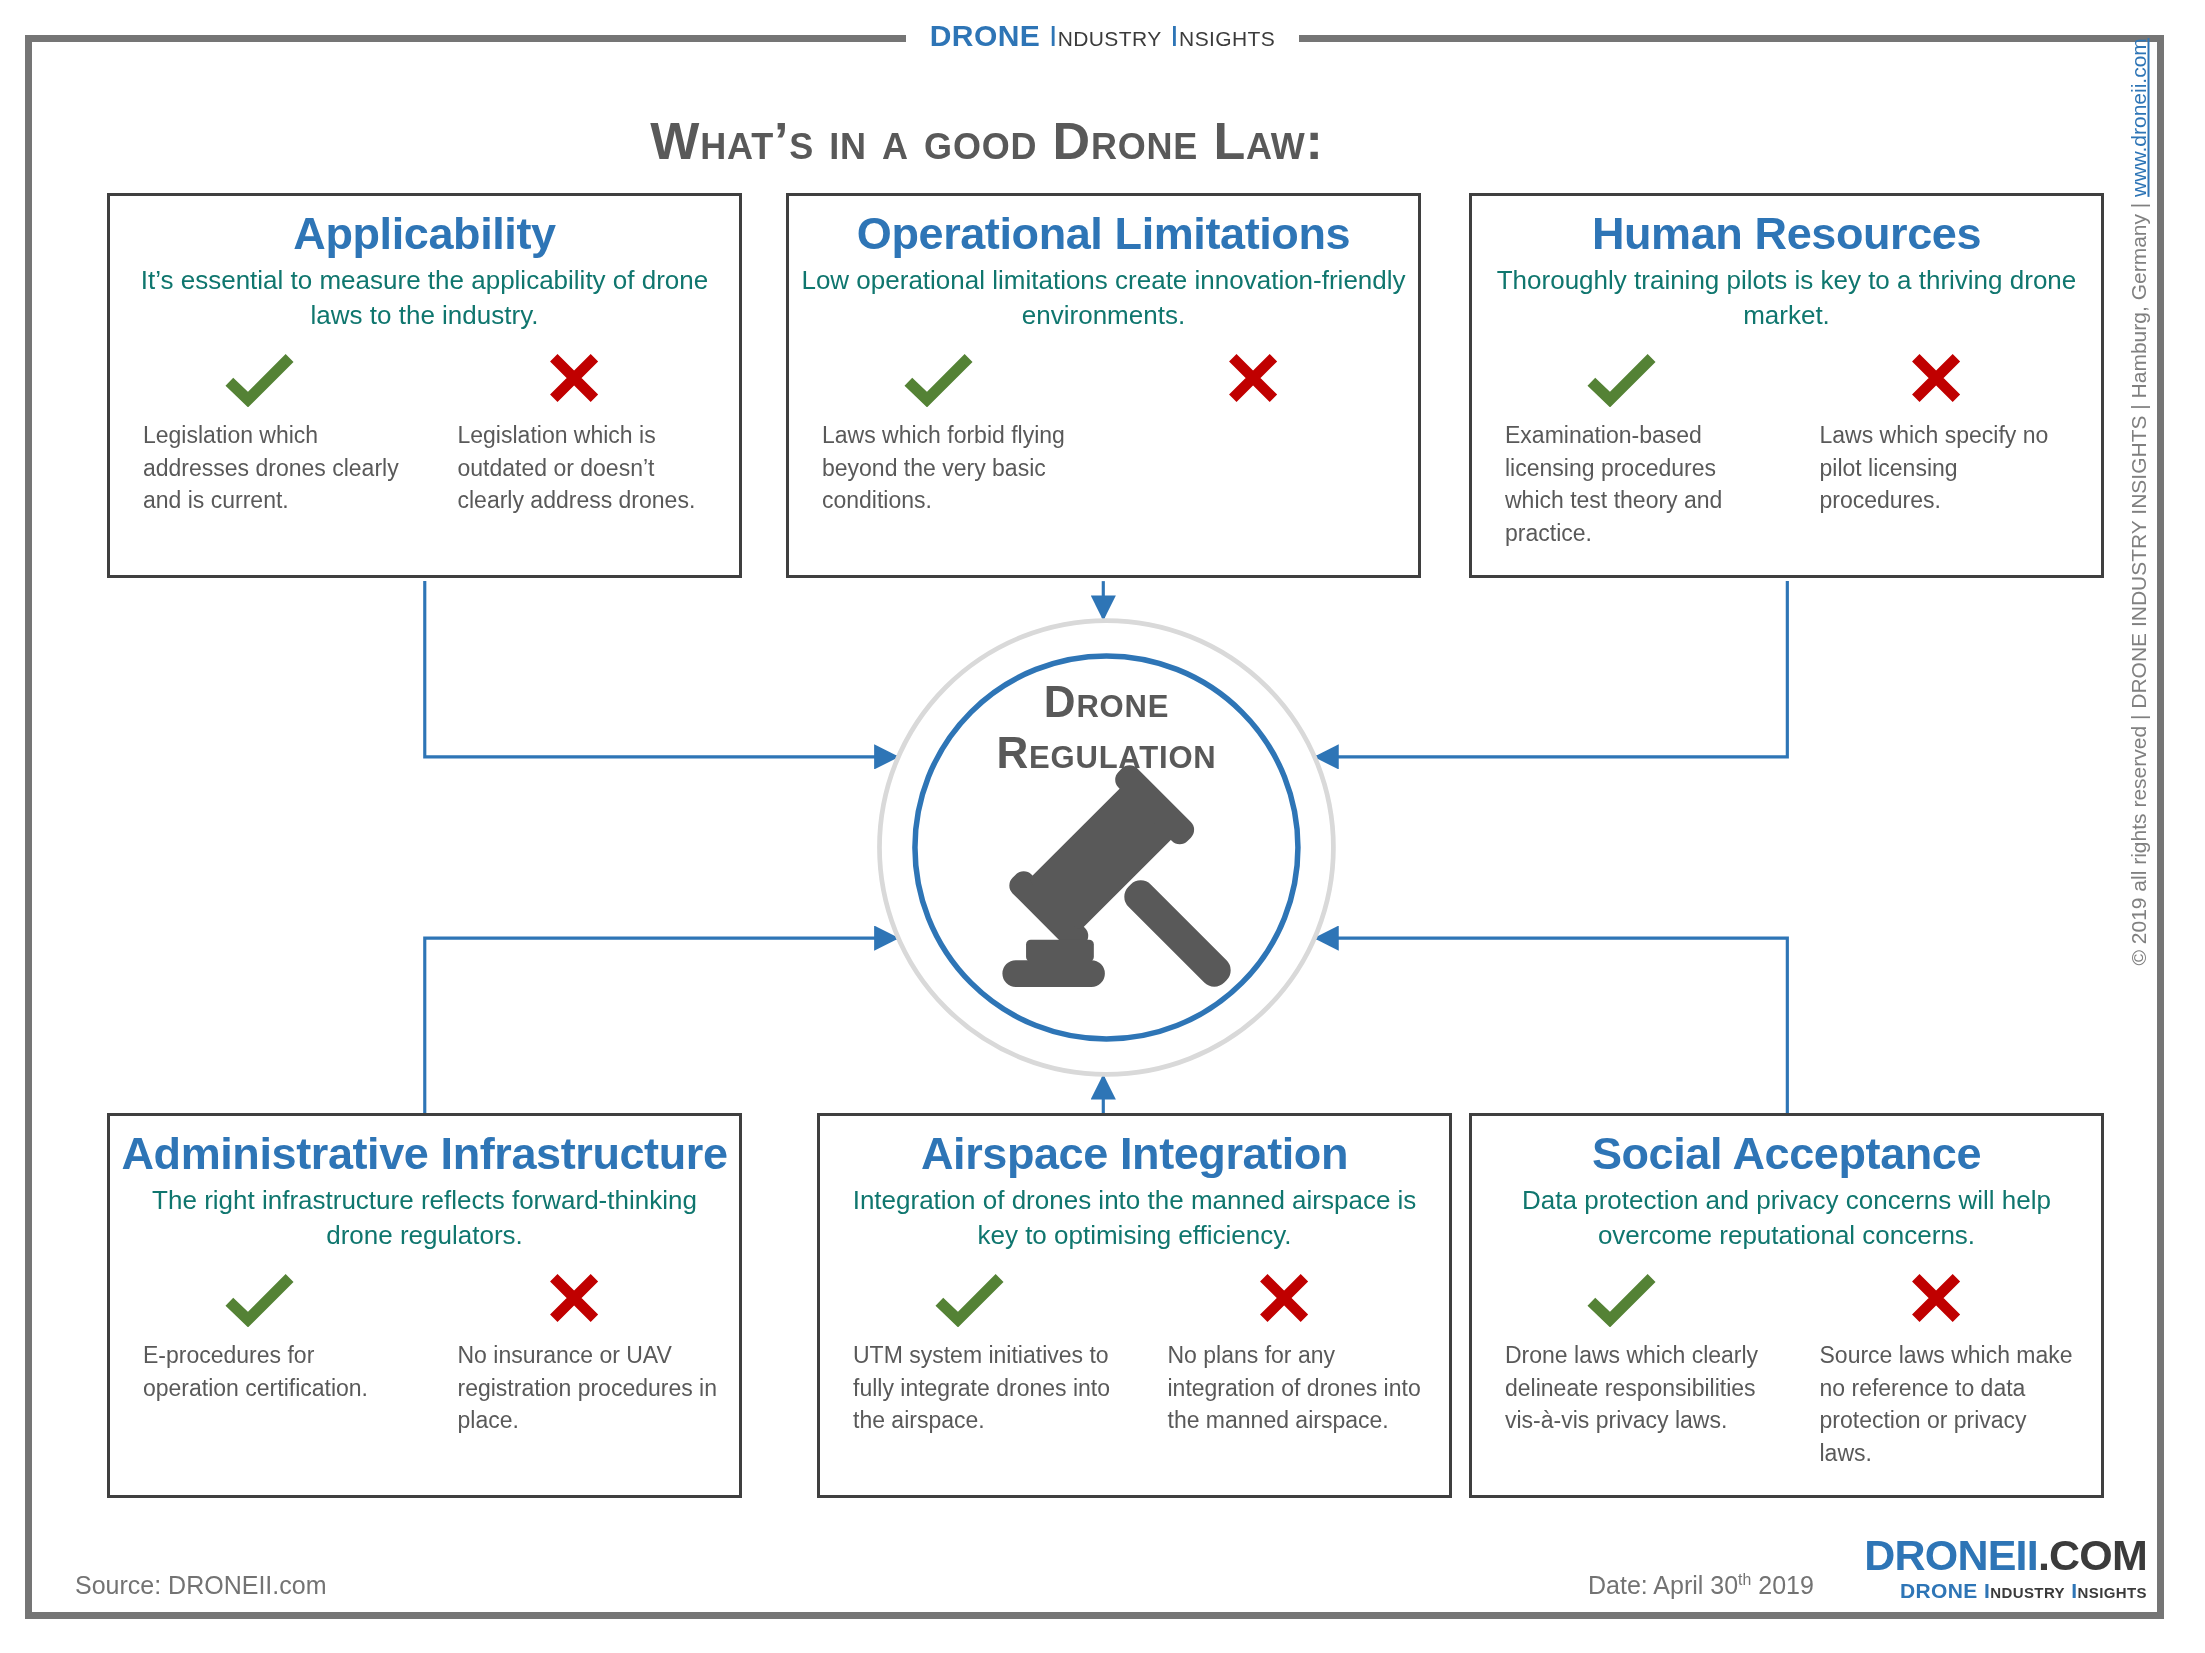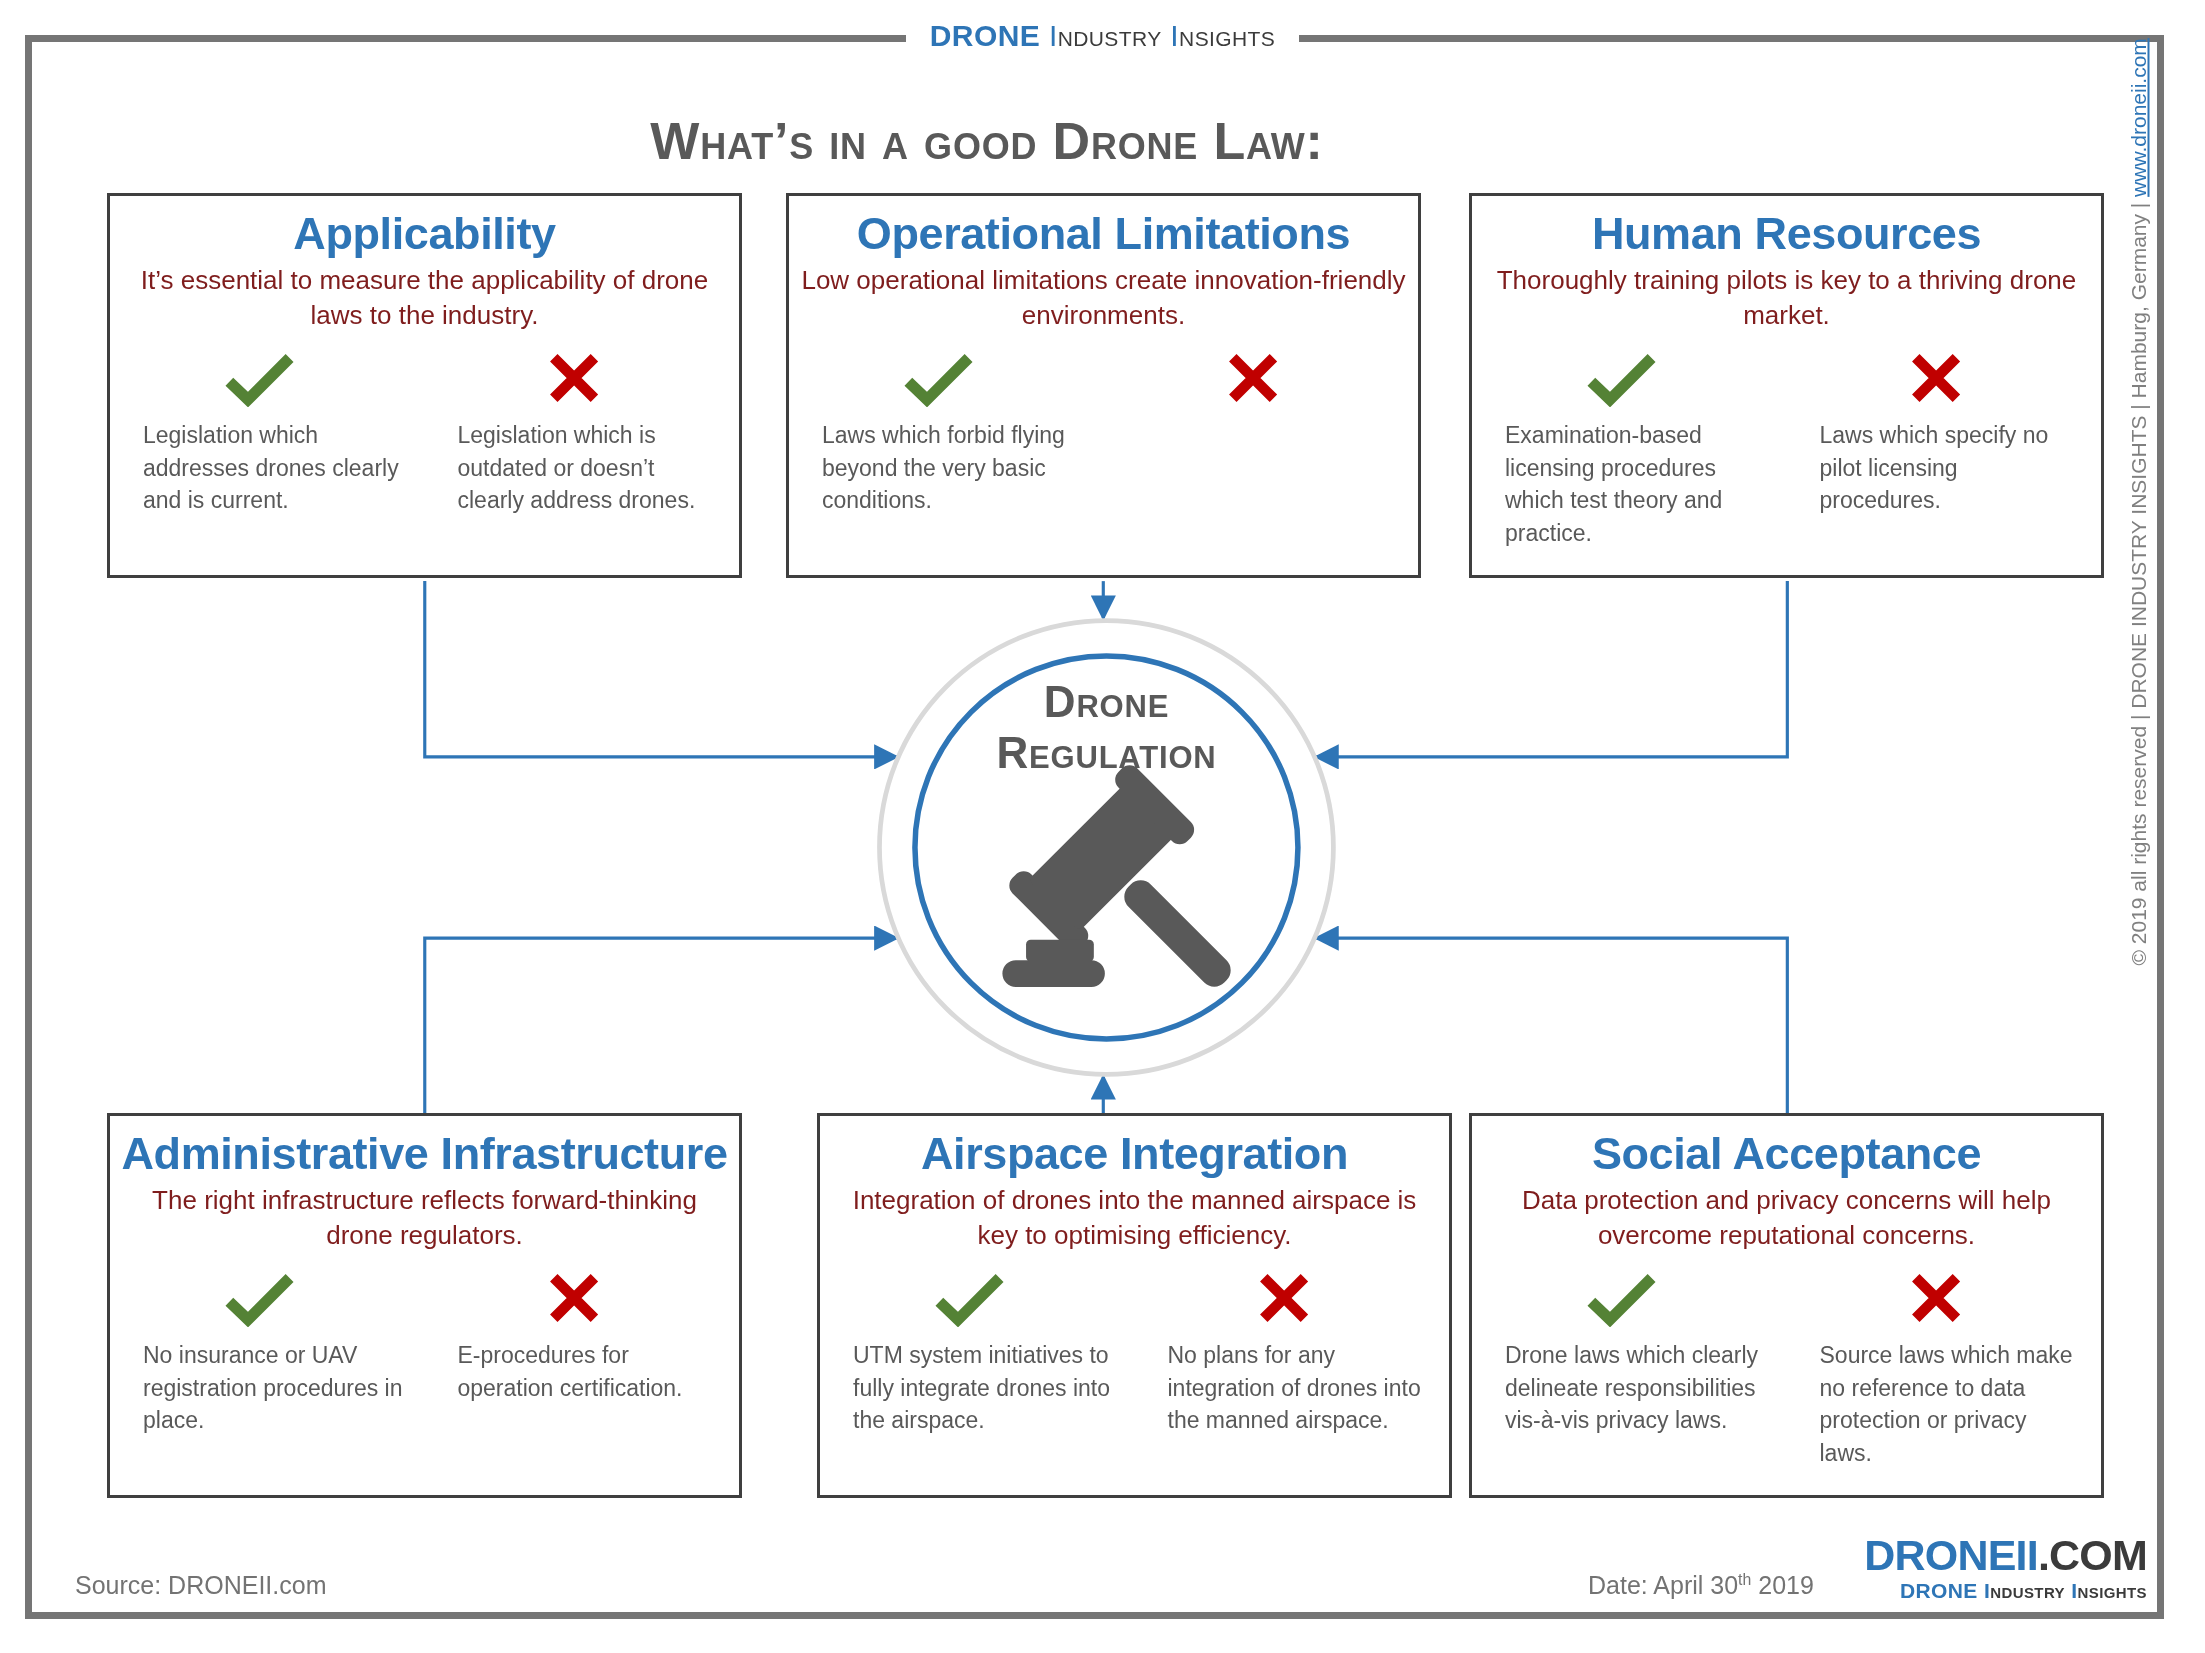--- a/index.html
+++ b/index.html
@@ -20,21 +20,21 @@
 
   
   .page-title{position:absolute;left:0;top:76px;width:1974px;text-align:center;
               font-variant:small-caps;font-size:52px;color:#595959;letter-spacing:0.8px;}
 
   
   .box{position:absolute;width:635px;height:385px;border:3.2px solid #3f3f3f;
        box-sizing:border-box;background:#fff;z-index:2;}
   .box-title{margin:12.6px 6.3px 0 6.3px;text-align:center;font-size:45px;font-weight:bold;
              color:#2e75b6;letter-spacing:-0.4px;line-height:1.1;}
-  .box-sub{margin:4.7px 11px 0 11px;text-align:center;font-size:26px;color:#7f1d1d;line-height:1.35;}
+  .box-sub{margin:4.7px 11px 0 11px;text-align:center;font-size:26px;color:#0f766e;line-height:1.35;}
   .iconrow{position:absolute;left:0;top:156px;width:100%;display:flex;}
   .textrow{position:absolute;left:0;top:223px;width:100%;display:flex;}
   .half{width:50%;display:flex;justify-content:center;}
   .textrow .half{justify-content:flex-start;}
   .coltext{margin:0 0 0 33px;width:263px;font-size:23px;line-height:1.42;color:#595959;}
   .iconrow svg{transform:translateX(-7.9px);}
 
   
   .center-label{position:absolute;left:870px;top:676px;width:473px;text-align:center;
                 font-variant:small-caps;font-weight:bold;font-size:44px;color:#595959;
@@ -192,24 +192,24 @@
           </svg>
         </div>
       <div class="half">
           <svg width="52" height="52" viewBox="0 0 64 64">
             <path d="M7,7 L57,57 M57,7 L7,57" fill="none" stroke="#c00000" stroke-width="13"></path>
           </svg>
         </div>
     </div>
     <div class="textrow">
       <div class="half">
+          <p class="coltext">E-procedures for operation certification.</p>
+        </div>
+      <div class="half">
           <p class="coltext">No insurance or UAV registration procedures in place.</p>
-        </div>
-      <div class="half">
-          <p class="coltext">E-procedures for operation certification.</p>
         </div>
     </div>
   </section>
 
   <section class="box" style="left:786px;top:1113px;margin-left:31px;">
     <h2 class="box-title">Airspace Integration</h2>
     <p class="box-sub">Integration of drones into the manned airspace is key to optimising efficiency.</p>
     <div class="iconrow">
       <div class="half">
           <svg width="76" height="55" viewBox="0 0 100 74">

